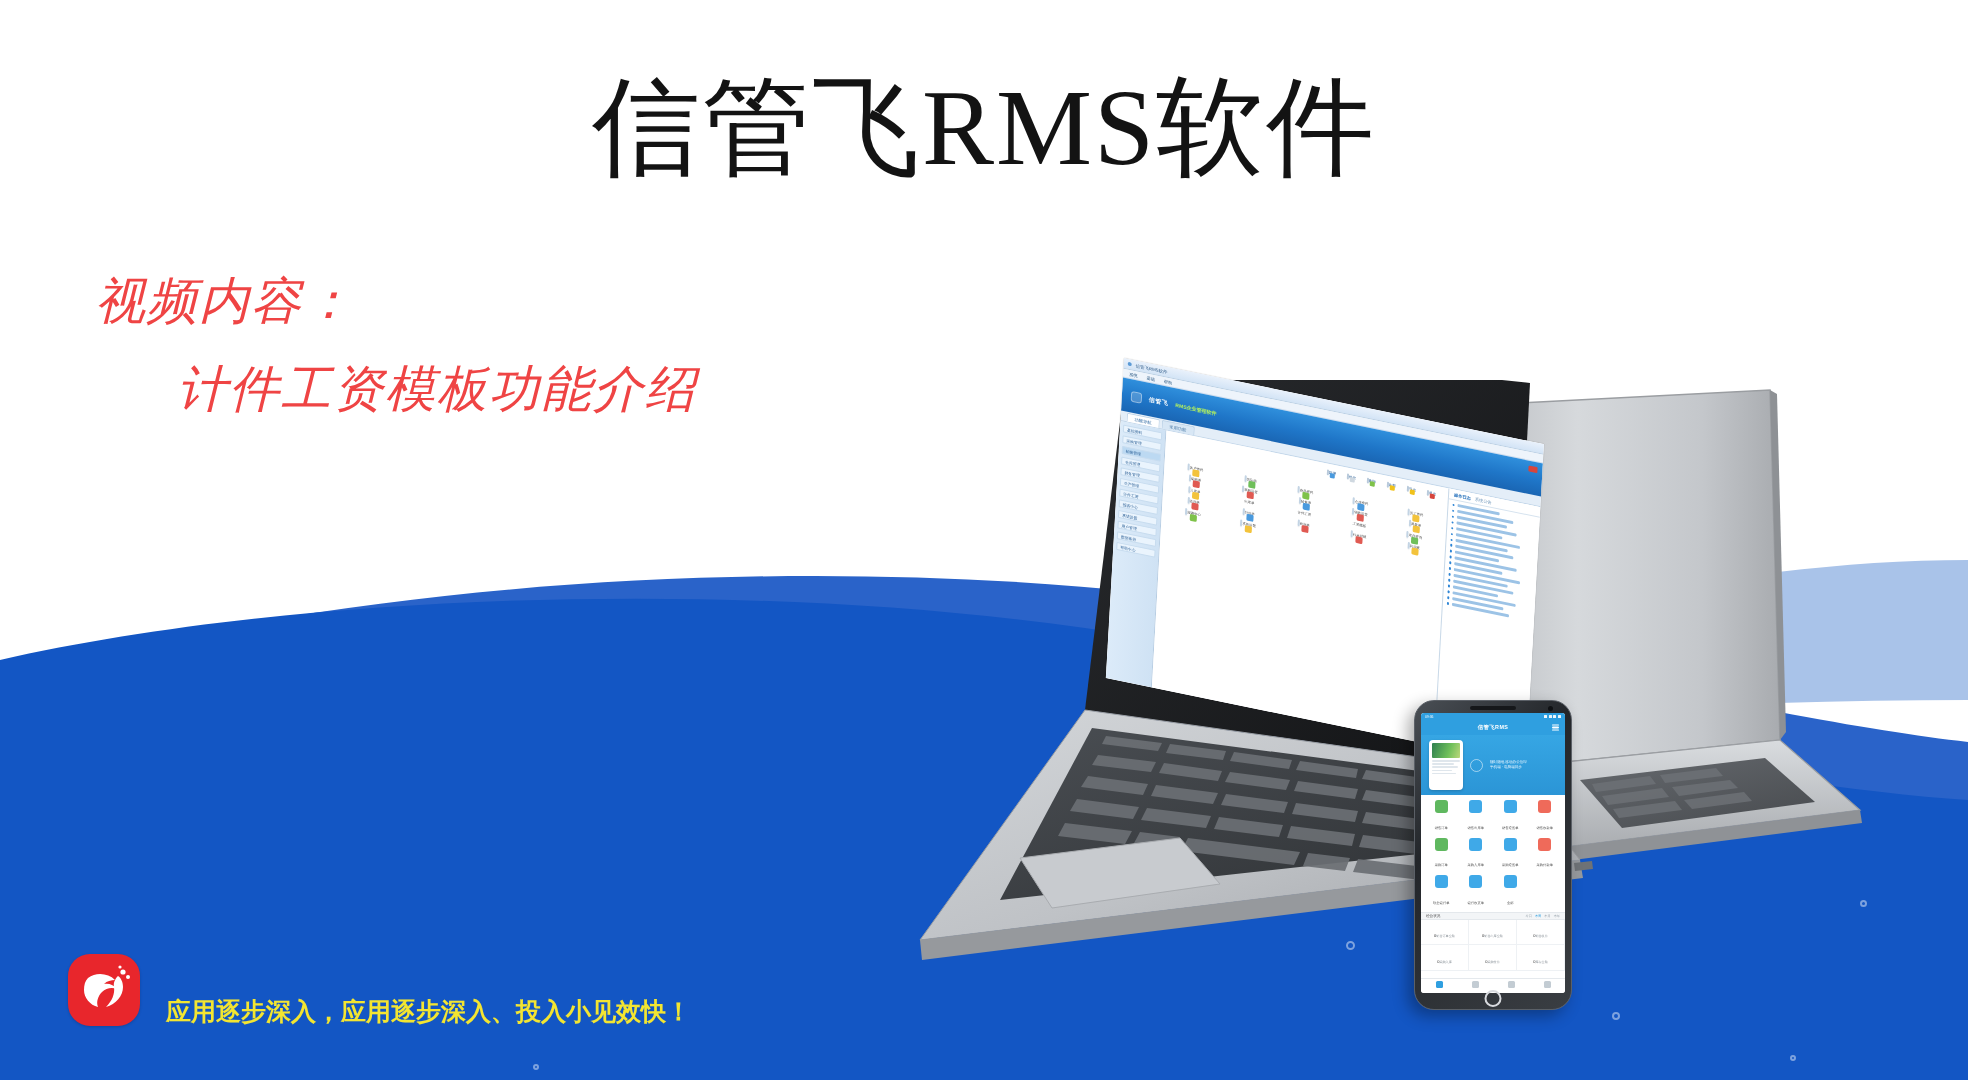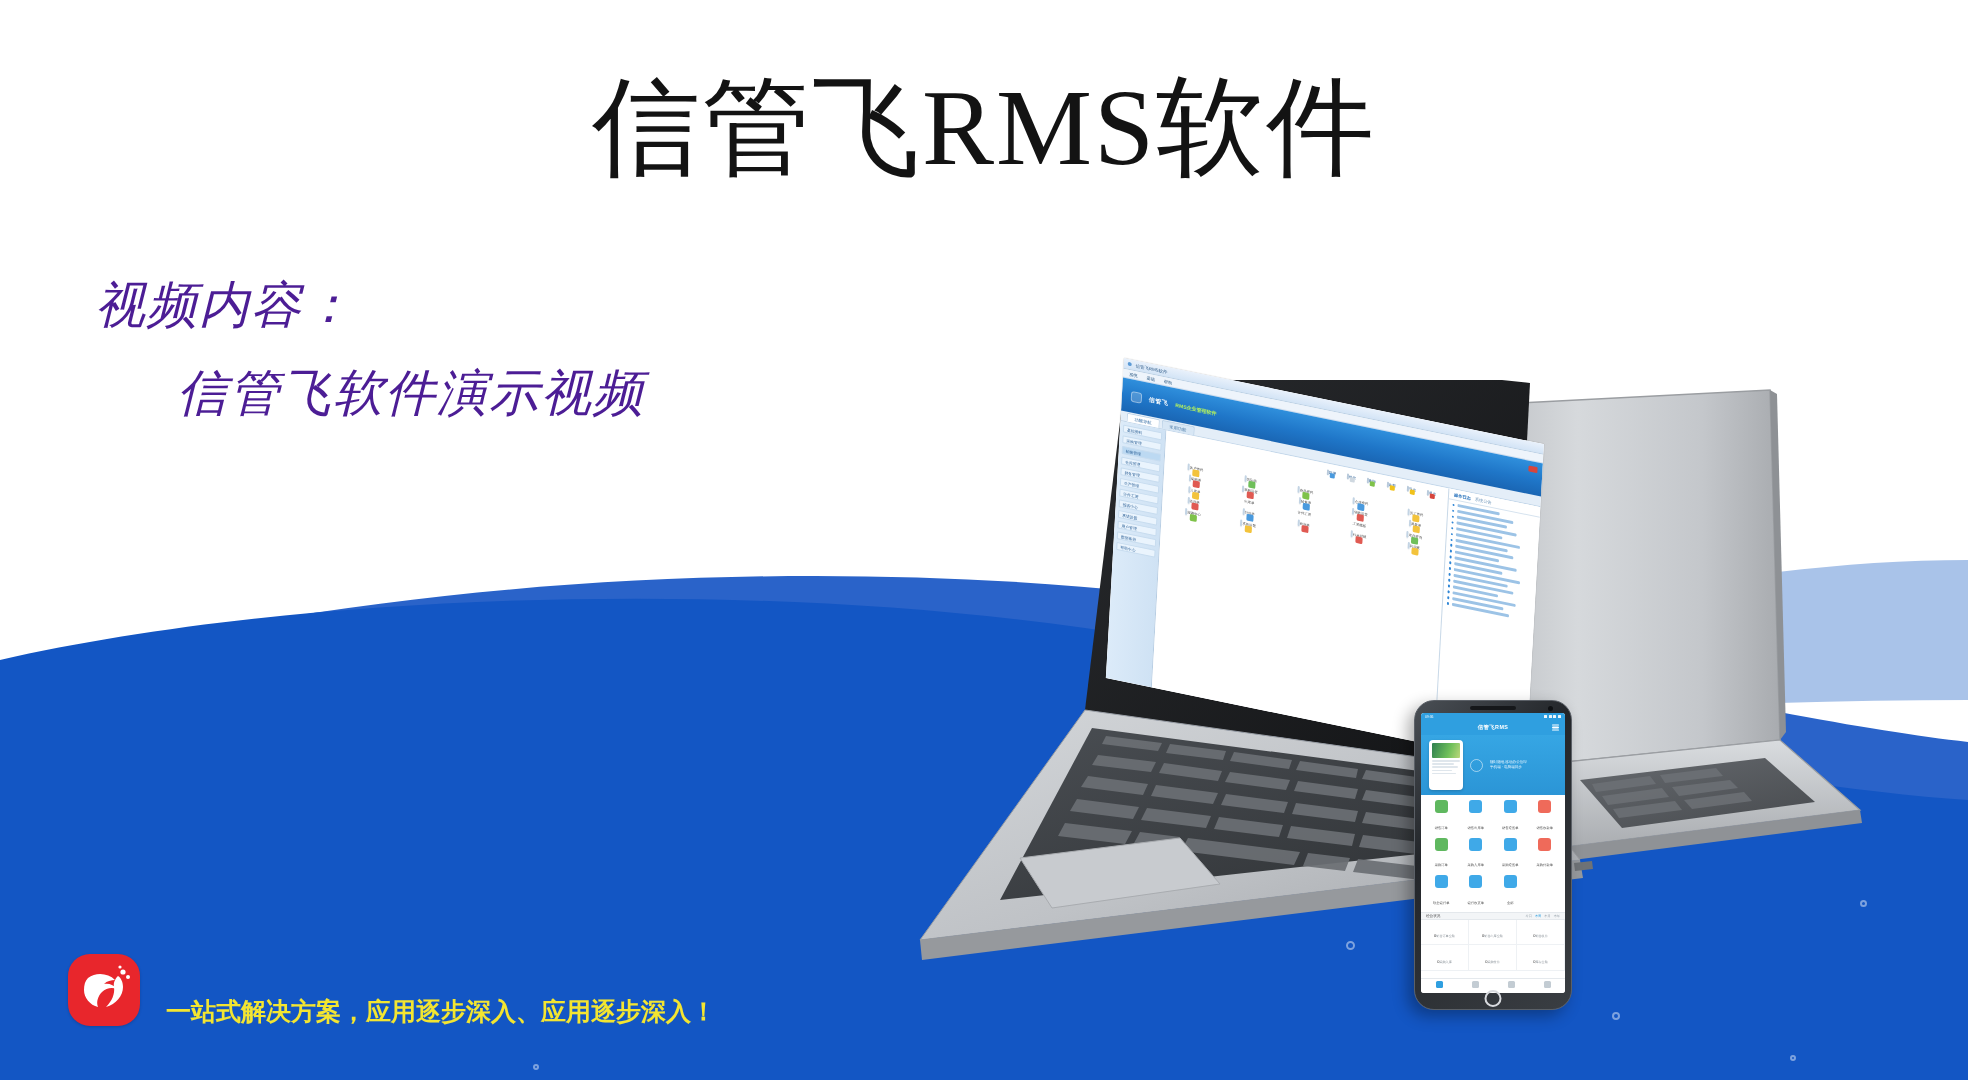--- a/index.html
+++ b/index.html
@@ -28,24 +28,24 @@
     font-size:108px;
     line-height:1.22;
     letter-spacing:2px;
     color:#131313;
     white-space:nowrap;
   }
 
   
   #subtitle-block { position:absolute; left:95px; top:280px; }
   .sub-line {
-    font-family:Liberation Sans, sans-serif;
+    font-family:Liberation Mono, monospace;
     font-style:italic;
     font-weight:400;
-    color:#4c1d95;
+    color:#ef4444;
     letter-spacing:2px;
     white-space:nowrap;
   }
   #sub-line-1 { font-size:50px; line-height:1.0; }
   #sub-line-2 { font-size:50px; line-height:1.0; margin-top:38px; margin-left:82px; }
 
   
   .deco-dot {
     position:absolute;
     border:2px solid rgba(255,255,255,0.45);
@@ -229,21 +229,21 @@
   <div class="deco-dot" style="left:1346px;top:941px;width:9px;height:9px;"></div>
   <div class="deco-dot" style="left:1612px;top:1012px;width:8px;height:8px;"></div>
   <div class="deco-dot" style="left:1860px;top:900px;width:7px;height:7px;"></div>
   <div class="deco-dot" style="left:533px;top:1064px;width:6px;height:6px;"></div>
   <div class="deco-dot" style="left:1790px;top:1055px;width:6px;height:6px;"></div>
 
   <div id="title">信管飞RMS软件</div>
 
   <div id="subtitle-block">
     <div id="sub-line-1" class="sub-line">视频内容：</div>
-    <div id="sub-line-2" class="sub-line">信管飞软件演示视频</div>
+    <div id="sub-line-2" class="sub-line">计件工资模板功能介绍</div>
   </div>
 
   <div id="devices">
 
     <svg id="laptop-rear" viewBox="0 0 1090 600">
       <defs>
         <linearGradient id="lidRear" x1="0" y1="0" x2="1" y2="0">
           <stop offset="0%" stop-color="#b9bcc0"></stop>
           <stop offset="35%" stop-color="#d6d9dc"></stop>
           <stop offset="75%" stop-color="#c4c7cb"></stop>
@@ -607,16 +607,16 @@
         <path d="M20,24 C28,18 40,19 47,26 C43,26 39,27 36,30 C41,29 46,31 49,35
                  C44,33 38,34 34,38 C30,42 28,48 30,53 C22,51 16,44 16,36
                  C16,31 17,27 20,24 Z" fill="#ffffff"></path>
         <path d="M50,22 C53,24 55,28 55,33 C55,42 48,50 38,53 C44,47 47,40 46,33
                  C45,28 48,24 50,22 Z" fill="#ffffff"></path>
         <circle cx="55" cy="18" r="2.6" fill="#ffffff"></circle>
         <circle cx="60" cy="23" r="2" fill="#ffffff"></circle>
         <circle cx="52" cy="13" r="1.6" fill="#ffffff"></circle>
       </svg>
     </div>
-    <div id="brand-tagline">一站式解决方案，应用逐步深入、应用逐步深入！</div>
+    <div id="brand-tagline">应用逐步深入，应用逐步深入、投入小见效快！</div>
   </div>
 
 </div>
 
 </body></html>

